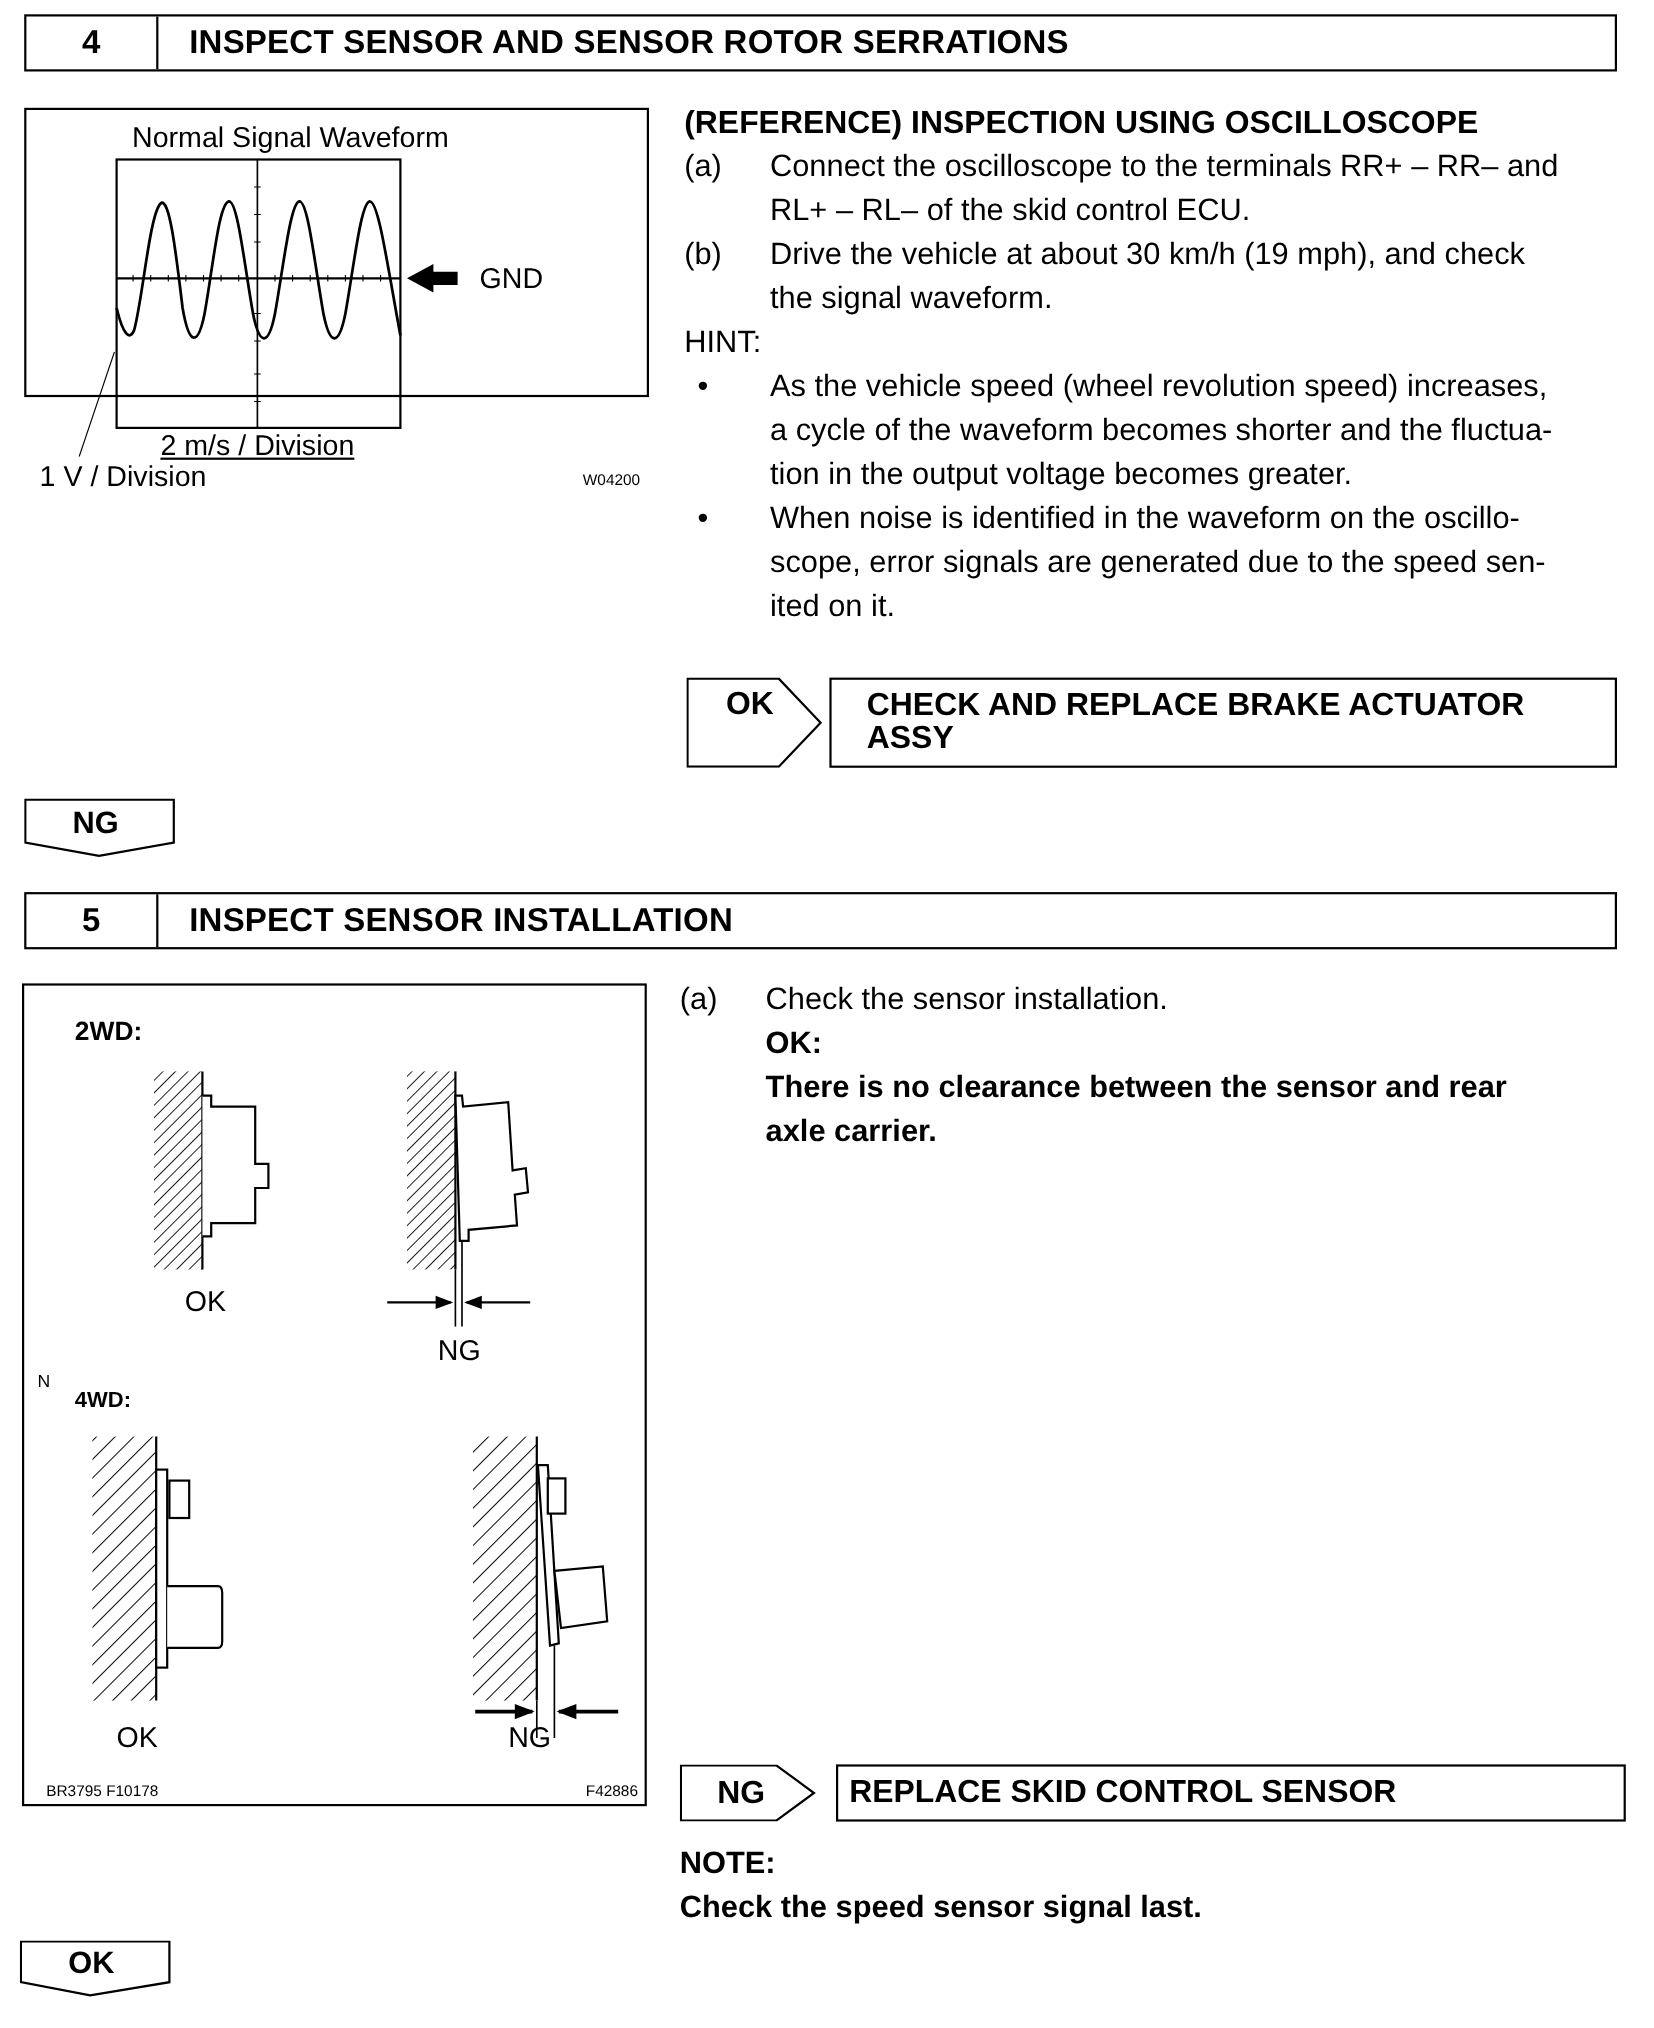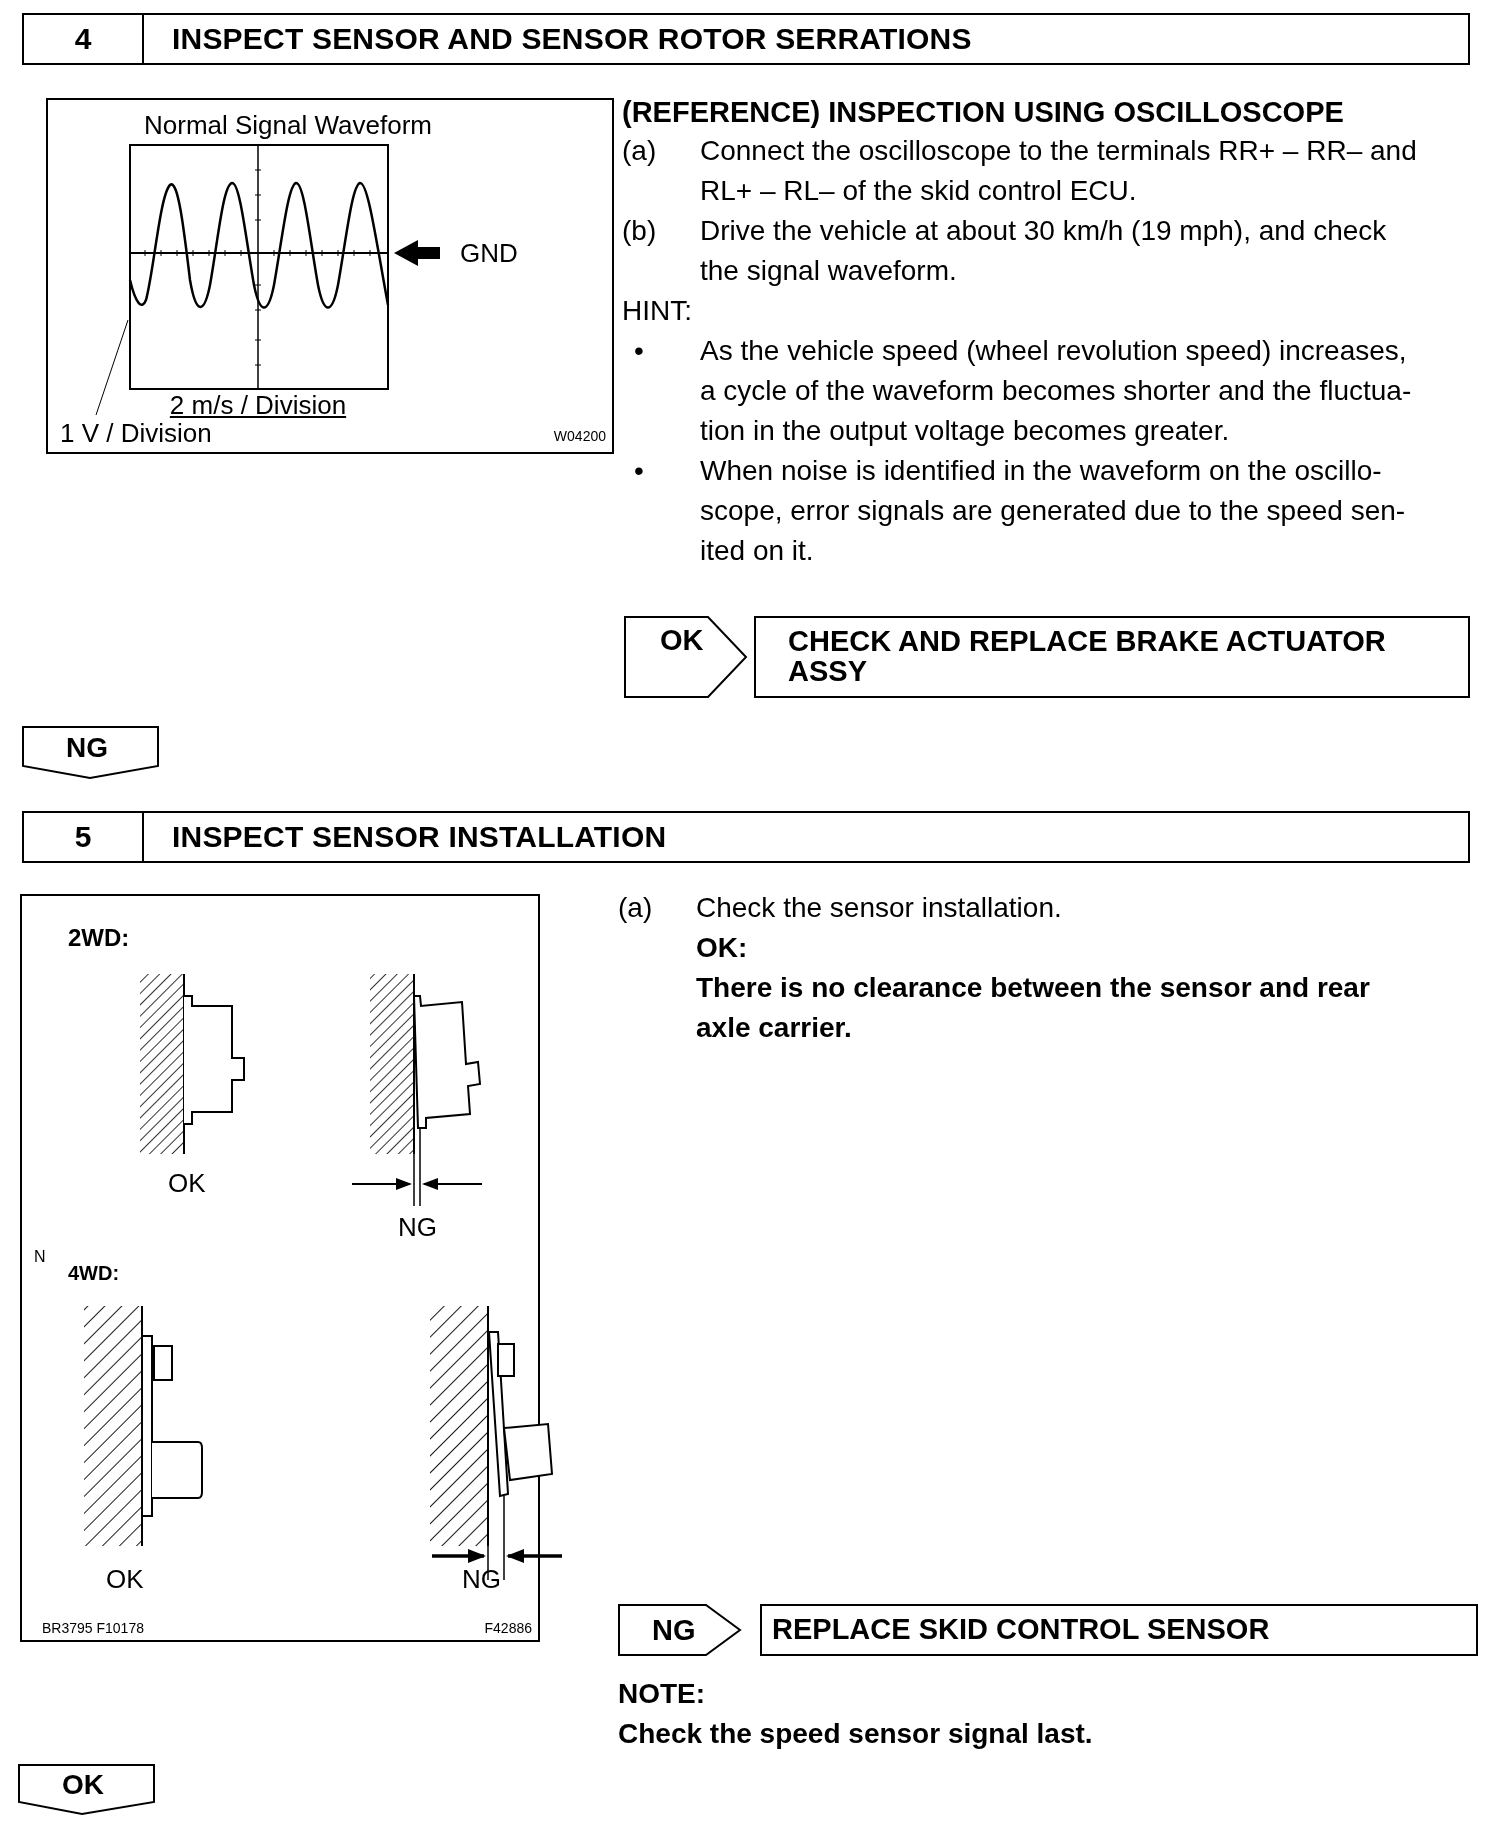--- a/index.html
+++ b/index.html
@@ -18,21 +18,21 @@
   .small { font-size:14px; }
 </style>
 </head>
 <body>
 
 <div class="hdr" style="top:13px;">
   <div class="num">4</div>
   <div class="ttl">INSPECT SENSOR AND SENSOR ROTOR SERRATIONS</div>
 </div>
 
-<div class="fig" style="left:22px; top:98px; width:568px; height:356px;margin-left:24px;">
+<div class="fig" style="left:22px; top:98px; width:568px; height:263px;">
   <div class="abs" style="left:0; width:480px; top:10px; text-align:center; font-size:26px;">Normal Signal Waveform</div>
   <svg class="abs" style="left:0; top:0;" width="564" height="348">
     <rect x="82" y="45" width="258" height="244" fill="none" stroke="#000" stroke-width="2"></rect>
     <line x1="210" y1="45" x2="210" y2="289" stroke="#000" stroke-width="1.5"></line>
     <line x1="82" y1="153" x2="340" y2="153" stroke="#000" stroke-width="2"></line>
     <g stroke="#000" stroke-width="1">
       <line x1="97" y1="150" x2="97" y2="156"></line>
         <line x1="113" y1="150" x2="113" y2="156"></line>
       <line x1="129" y1="150" x2="129" y2="156"></line>
         <line x1="145" y1="150" x2="145" y2="156"></line>
@@ -114,21 +114,21 @@
     <polygon points="1,1 136,1 136,40 68,52 1,40" fill="#fff" stroke="#000" stroke-width="2"></polygon>
   </svg>
   <div class="abs bold" style="left:44px; top:6px; font-size:28px;">NG</div>
 </div>
 
 <div class="hdr" style="top:811px;">
   <div class="num">5</div>
   <div class="ttl">INSPECT SENSOR INSTALLATION</div>
 </div>
 
-<div class="fig" style="left:20px; top:894px; width:520px; height:748px;">
+<div class="fig" style="left:20px; top:894px; width:568px; height:748px;">
   <svg class="abs" style="left:0; top:0;" width="564" height="744">
     <defs>
       <pattern id="hatch" width="8" height="8" patternUnits="userSpaceOnUse" patternTransform="rotate(45)">
         <line x1="0" y1="0" x2="0" y2="8" stroke="#000" stroke-width="1.6"></line>
       </pattern>
       <pattern id="hatch2" width="12" height="12" patternUnits="userSpaceOnUse" patternTransform="rotate(45)">
         <line x1="0" y1="0" x2="0" y2="12" stroke="#000" stroke-width="1.8"></line>
       </pattern>
     </defs>
 

